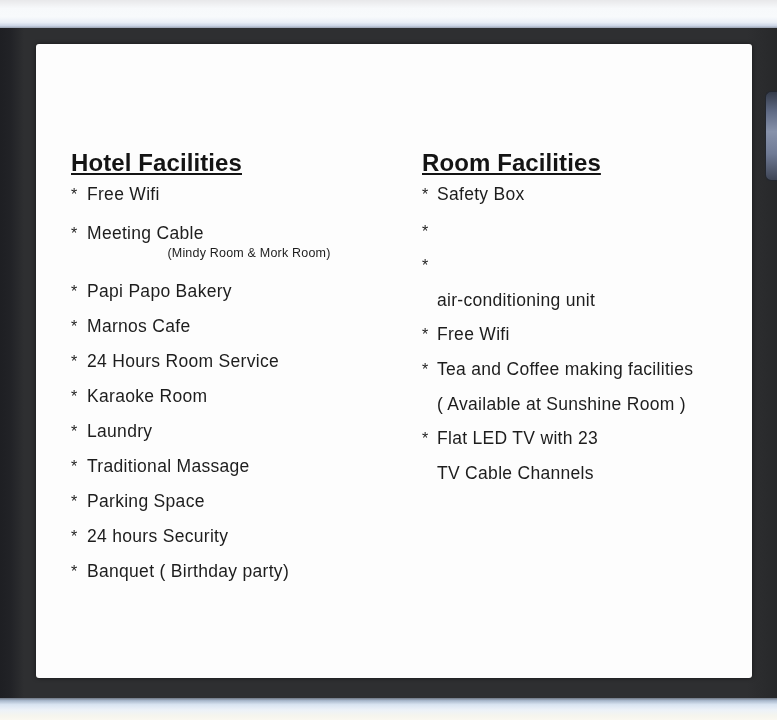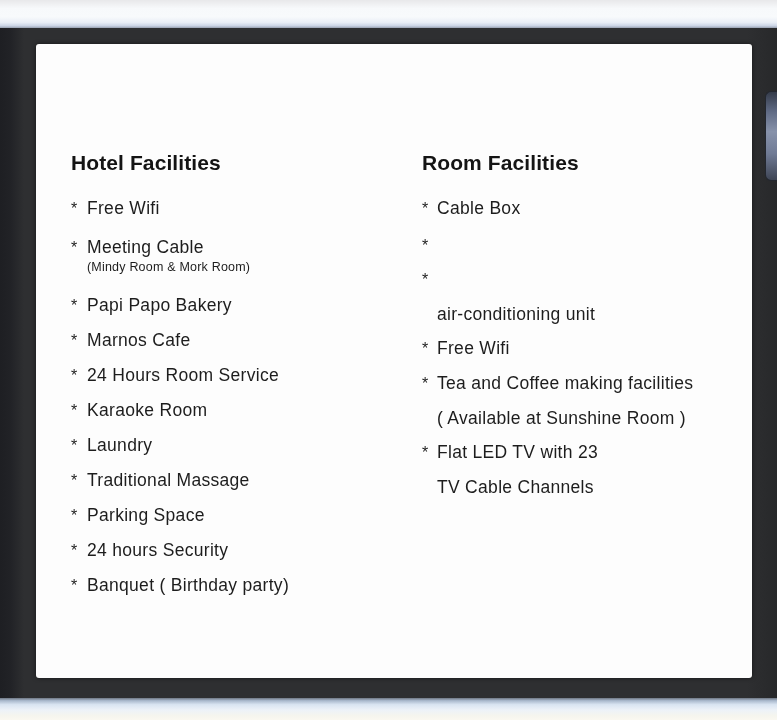--- a/index.html
+++ b/index.html
@@ -45,25 +45,26 @@
     position: absolute; inset: 0;
     filter: blur(0.35px);
     color: #1d1d1d;
   }
 
   .col { position: absolute; top: 104px; width: 340px; }
   .col-hotel { left: 35px; }
   .col-room  { left: 386px; }
 
   .col h2 {
-    margin: 0 0 19px 0;
-    font-size: 21px; line-height: 30px;
+    margin: 0 0 5px 0;
+    font-size: 24px; line-height: 30px;
     font-weight: 700; color: #141414;
     letter-spacing: 0.1px;
     white-space: nowrap;
+    text-decoration: underline;
   }
 
   .row {
     display: flex; align-items: baseline;
     font-size: 17.5px; line-height: 22px;
     letter-spacing: 0.3px;
     margin: 0 0 12px 0;
     white-space: nowrap;
   }
   .row .bullet {
@@ -72,20 +73,21 @@
   }
   .col-room .row .bullet { flex-basis: 15px; width: 15px; }
 
   .row.gap-lg { margin-bottom: 16px; }   
   .row.gap-xl { margin-bottom: 15px; }   
   .row.tight  { margin-bottom: 0; }      
   .row.sub {
     font-size: 12.5px; line-height: 16px;
     letter-spacing: 0.2px;
     margin-bottom: 19px;
+    justify-content: center;
   }
 
   
   .scrollbar-thumb {
     position: absolute; right: 0; top: 63px;
     width: 11px; height: 88px;
     border-radius: 6px 0 0 6px;
     border: 1px solid #23272f; border-right: none;
     background: linear-gradient(180deg,
       #343b49 0%, #5f6a84 22%, #8792aa 45%,
@@ -155,21 +157,21 @@
         <span class="bullet">*</span>
         <span class="item-text">Banquet ( Birthday party)</span>
       </div>
     </div>
 
     <div class="col col-room">
       <h2>Room Facilities</h2>
 
       <div class="row gap-xl">
         <span class="bullet">*</span>
-        <span class="item-text">Cable Box</span>
+        <span class="item-text">Safety Box</span>
       </div>
       <div class="row">
         <span class="bullet">*</span>
       </div>
       <div class="row">
         <span class="bullet">*</span>
       </div>
       <div class="row">
         <span class="bullet"></span>
         <span class="item-text">air-conditioning unit</span>

